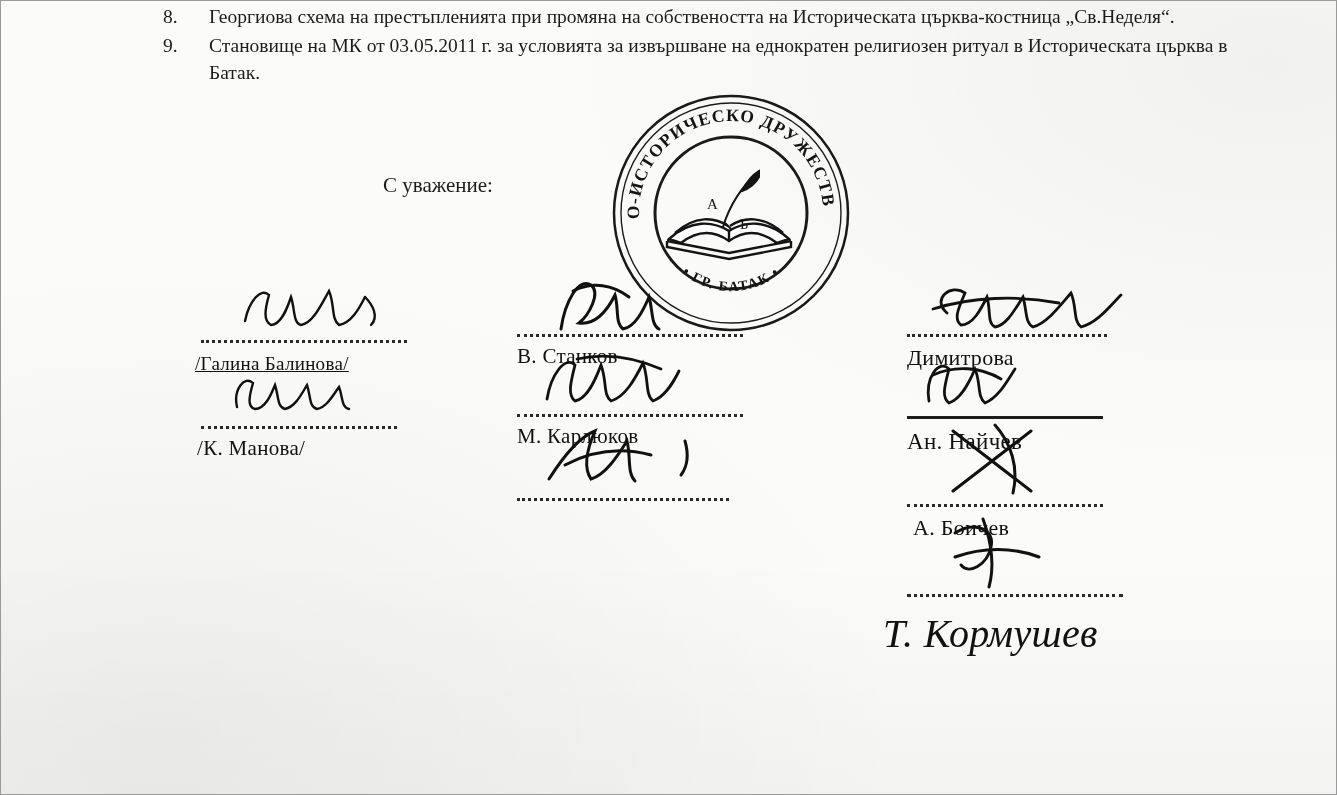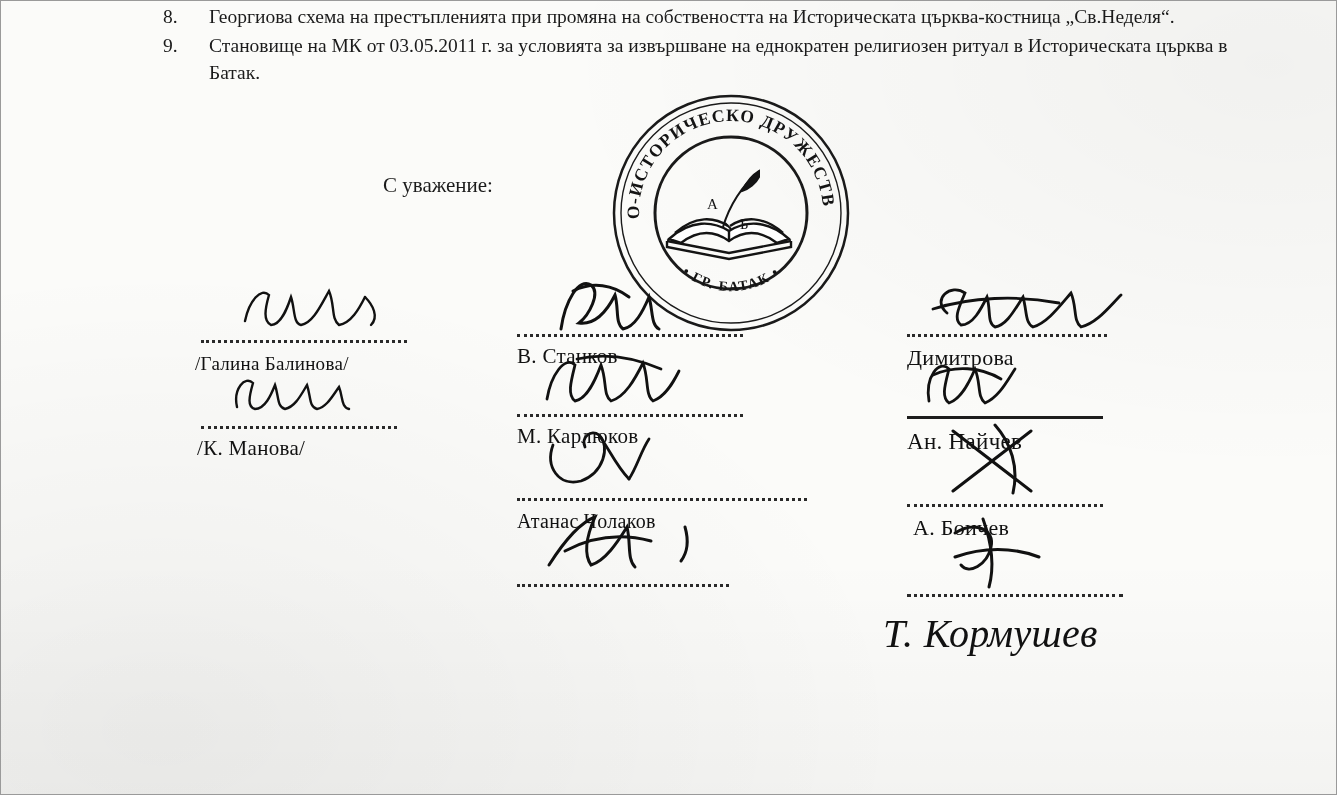--- a/index.html
+++ b/index.html
@@ -169,21 +169,21 @@
     <div class="sig-block" style="height:84px;">
       <div class="scribble" style="left:30px; top:-18px;">
         <svg width="190" height="58" viewBox="0 0 190 58">
             <g fill="none" stroke="#111" stroke-width="2.4" stroke-linecap="round">
           <path d="M14,46 C18,26 30,12 38,20 C34,34 32,46 40,50 C50,50 56,34 60,22 C64,34 62,48 70,50 C82,48 90,30 98,16 C104,30 100,44 108,50 C120,48 128,34 134,22"></path>
           <path d="M134,22 C142,30 148,42 140,50"></path>
         </g>
           </svg>
       </div>
       <div class="sig-line" style="position:absolute; bottom:34px; width:206px;"></div>
-      <div class="sig-name" style="position:absolute; bottom:2px; left:-6px; font-size:19px;">/Галина Балинова/</div>
+      <div class="sig-name" style="position:absolute; bottom:2px; left:-6px; font-size:19px;text-decoration:underline;">/Галина Балинова/</div>
     </div>
 
     <div class="sig-block" style="height:84px;">
       <div class="scribble" style="left:20px; top:-14px;">
         <svg width="180" height="52" viewBox="0 0 180 52">
             <g fill="none" stroke="#111" stroke-width="2.4" stroke-linecap="round">
           <path d="M16,44 C12,26 24,12 32,20 C28,34 26,44 34,46 C44,46 50,32 54,22 C58,34 56,44 64,46 C74,44 80,32 86,22 C90,34 88,44 96,46 C106,44 112,32 118,24 C122,34 120,44 128,46"></path>
         </g>
           </svg>
       </div>
@@ -213,33 +213,20 @@
             <g fill="none" stroke="#111" stroke-width="2.8" stroke-linecap="round">
           <path d="M10,52 C14,28 28,8 38,18 C34,34 30,48 38,54 C50,52 58,34 64,18 C70,34 66,48 74,54 C88,50 98,32 106,16 C112,32 108,48 116,54 C128,50 136,36 142,24"></path>
           <path d="M40,12 C66,6 96,10 124,22"></path>
         </g>
           </svg>
       </div>
       <div class="sig-line" style="position:absolute; bottom:32px; width:226px;"></div>
       <div class="sig-name" style="position:absolute; bottom:0; left:0;">М. Карлюков</div>
     </div>
 
-    <div class="sig-block" style="height:86px;">
-      <div class="scribble" style="left:20px; top:-26px;">
-        <svg width="190" height="70" viewBox="0 0 190 70">
-            <g fill="none" stroke="#111" stroke-width="2.8" stroke-linecap="round">
-          <path d="M16,22 C8,44 22,64 44,58 C66,50 74,24 62,12 C54,6 44,14 48,24"></path>
-          <path d="M62,12 C72,26 80,44 92,56"></path>
-          <path d="M92,56 C100,44 104,28 112,16"></path>
-        </g>
-          </svg>
-      </div>
-      <div class="sig-line" style="position:absolute; bottom:34px; width:290px;"></div>
-      <div class="sig-name" style="position:absolute; bottom:2px; left:0; font-size:20px;">Атанас Чолаков</div>
-    </div>
 
     <div class="sig-block" style="height:100px;">
       <div class="scribble" style="left:18px; top:-28px;">
         <svg width="200" height="74" viewBox="0 0 200 74">
             <g fill="none" stroke="#111" stroke-width="3" stroke-linecap="round">
           <path d="M14,58 C28,36 44,16 60,10 C52,28 48,46 56,58 C70,54 82,36 92,20 C96,36 92,52 100,60"></path>
           <path d="M30,44 C56,30 86,26 116,34"></path>
           <path d="M150,20 C154,34 152,46 146,54"></path>
         </g>
           </svg>

